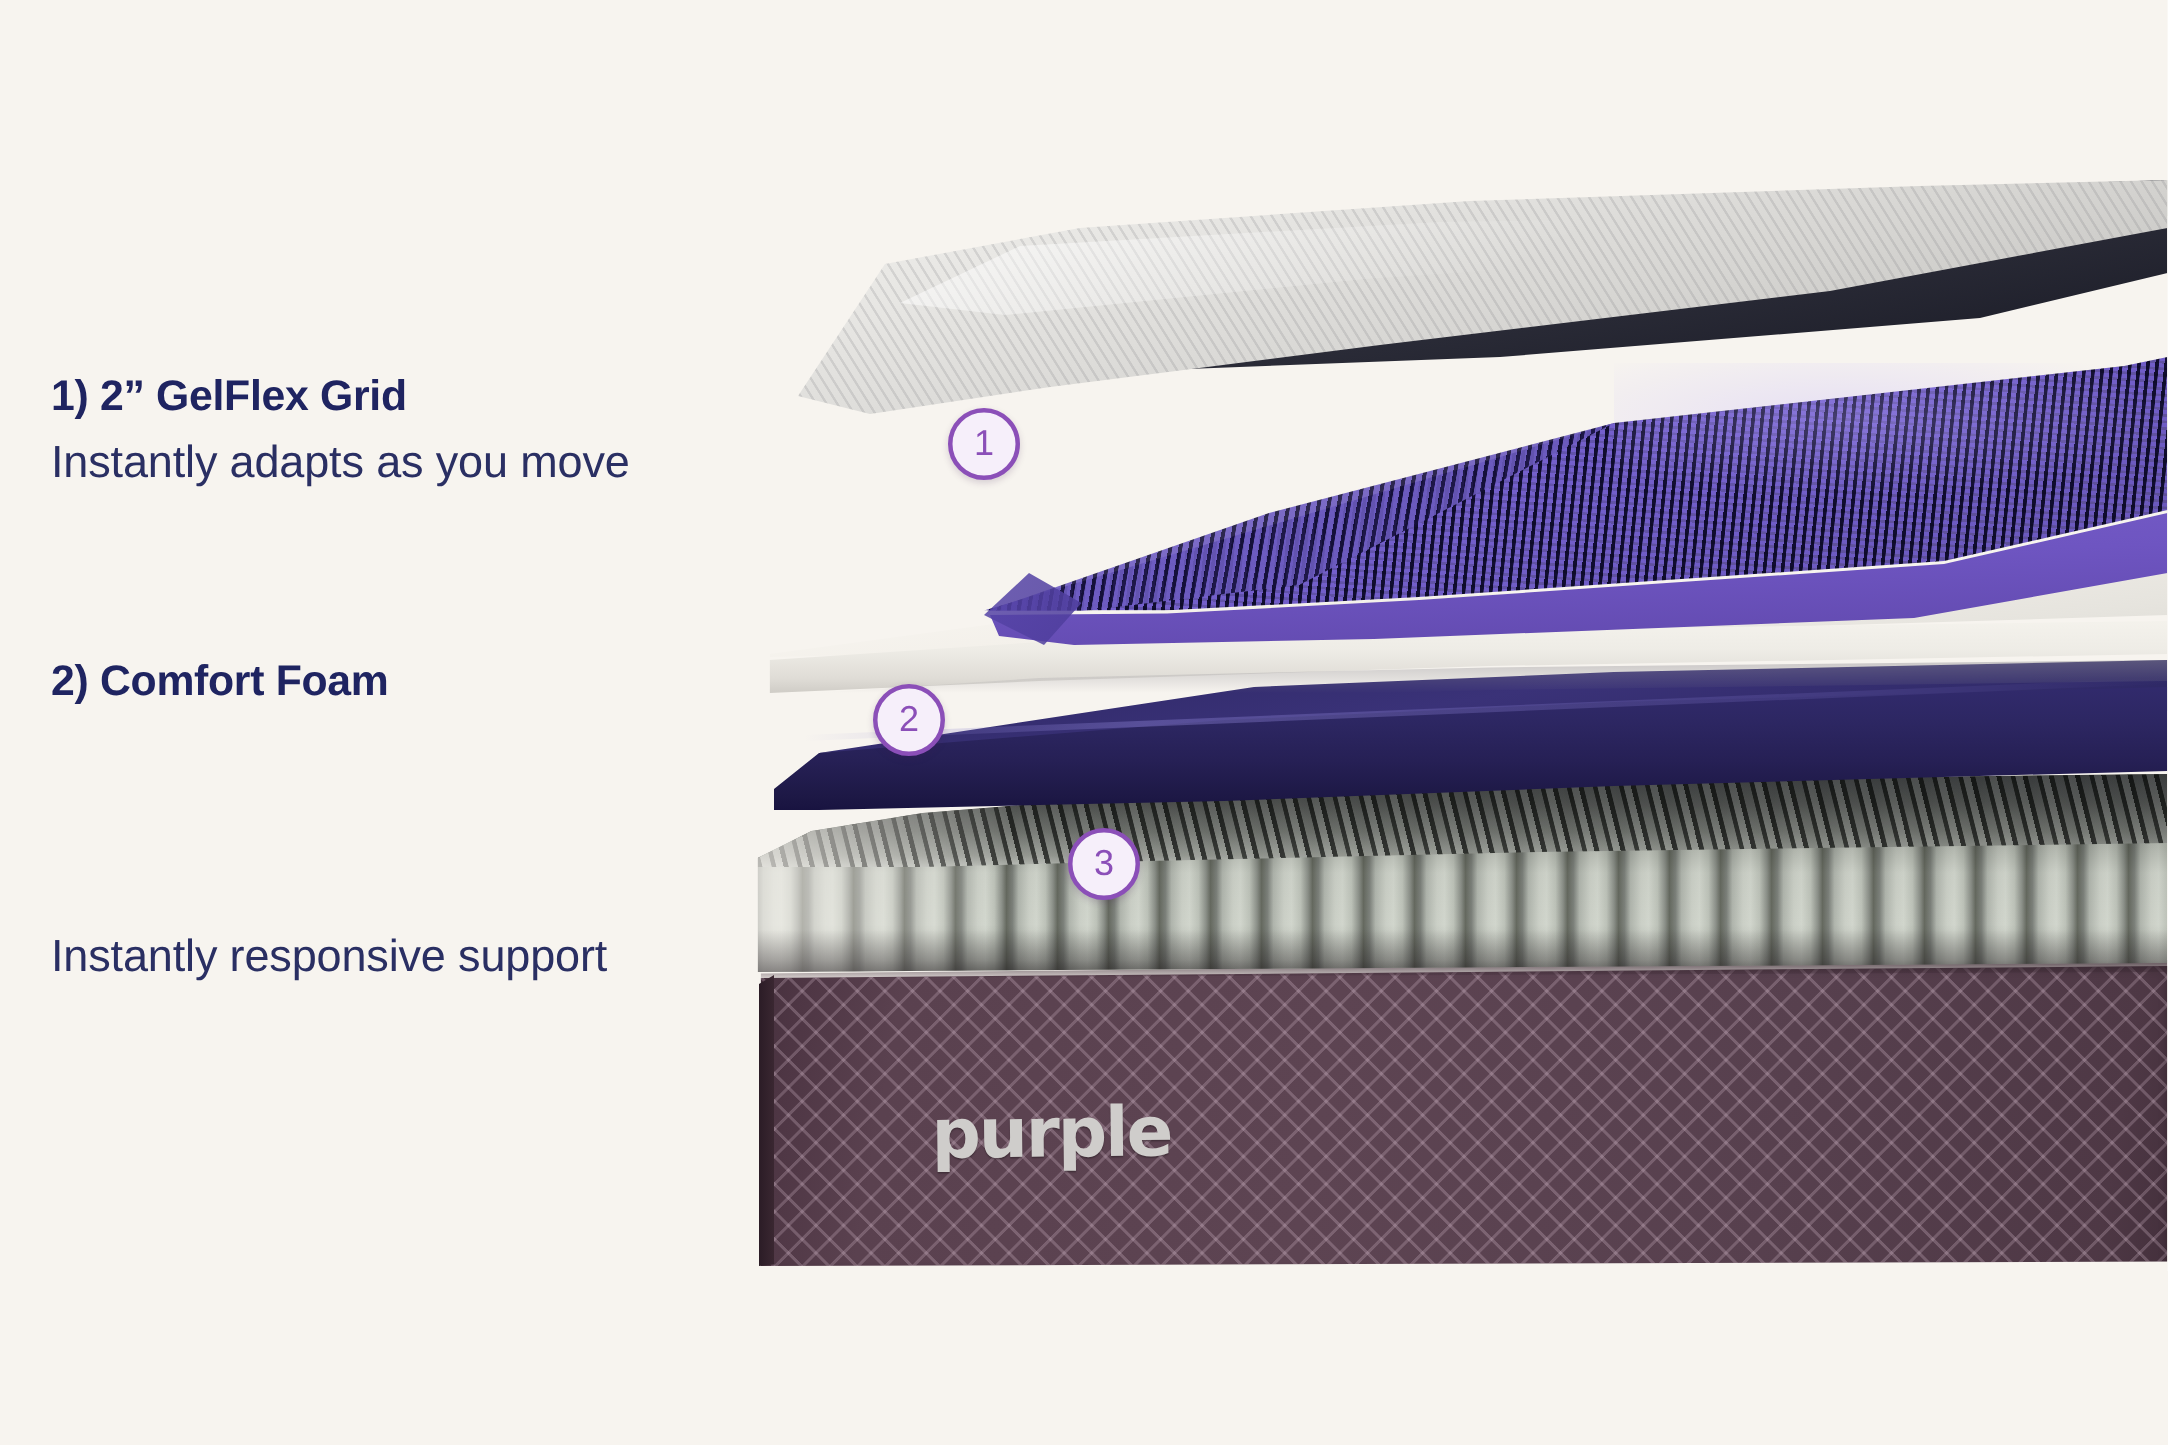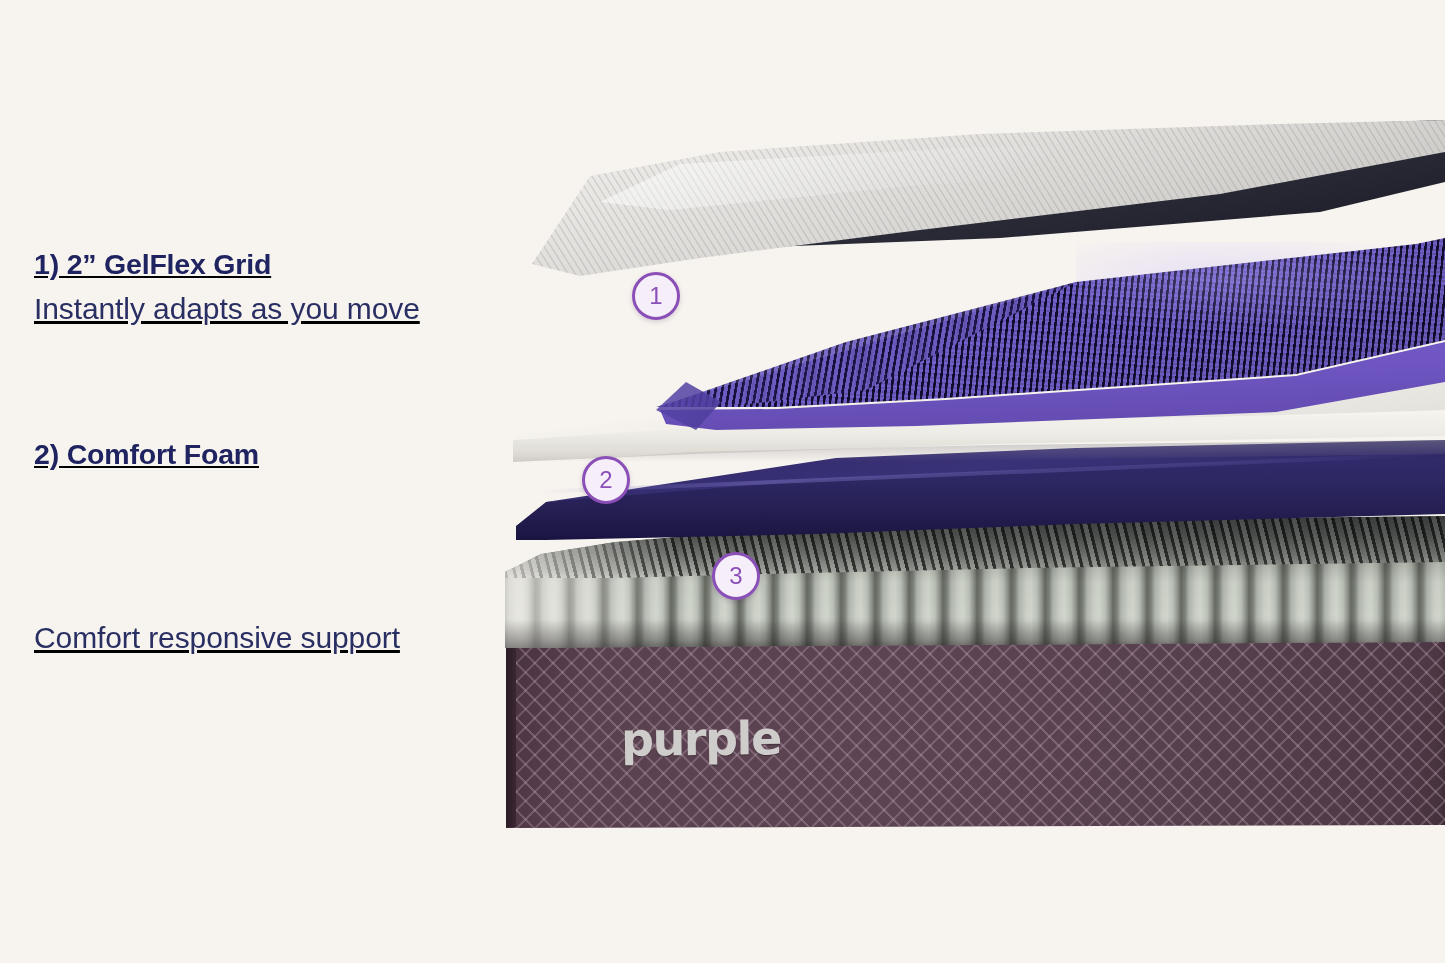--- a/index.html
+++ b/index.html
@@ -27,21 +27,20 @@
     left: 34px;
     top: 0;
     width: 460px;
     height: 963px;
     z-index: 60;
   }
   .label-block {
     position: absolute;
     left: 0;
     width: 460px;
-    text-decoration: underline;
   }
   .label-block.b1 { top: 248px; }
   .label-block.b2 { top: 438px; }
   .label-block.b3 { top: 620px; }
 
   .label-title {
     font-size: 28.5px;
     font-weight: 700;
     color: #1f2461;
     letter-spacing: -0.2px;
@@ -65,21 +64,21 @@
     left: 0;
     top: 0;
     width: 1445px;
     height: 963px;
   }
 
   
   .base {
     position: absolute;
     left: 507px;
-    top: 628px;
+    top: 644px;
     width: 938px;
     height: 200px;
     z-index: 10;
   }
   .base-front {
     position: absolute;
     left: 0;
     top: 0;
     width: 938px;
     height: 200px;
@@ -453,18 +452,18 @@
     <div class="label-block b1">
       <p class="label-title">1) 2” GelFlex Grid</p>
       <p class="label-sub">Instantly adapts as you move</p>
     </div>
 
     <div class="label-block b2">
       <p class="label-title">2) Comfort Foam</p>
     </div>
 
     <div class="label-block b3">
-      <p class="label-sub">Comfort responsive support</p>
+      <p class="label-sub">Instantly responsive support</p>
     </div>
 
   </div>
 
 </div>
 
 </body></html>

